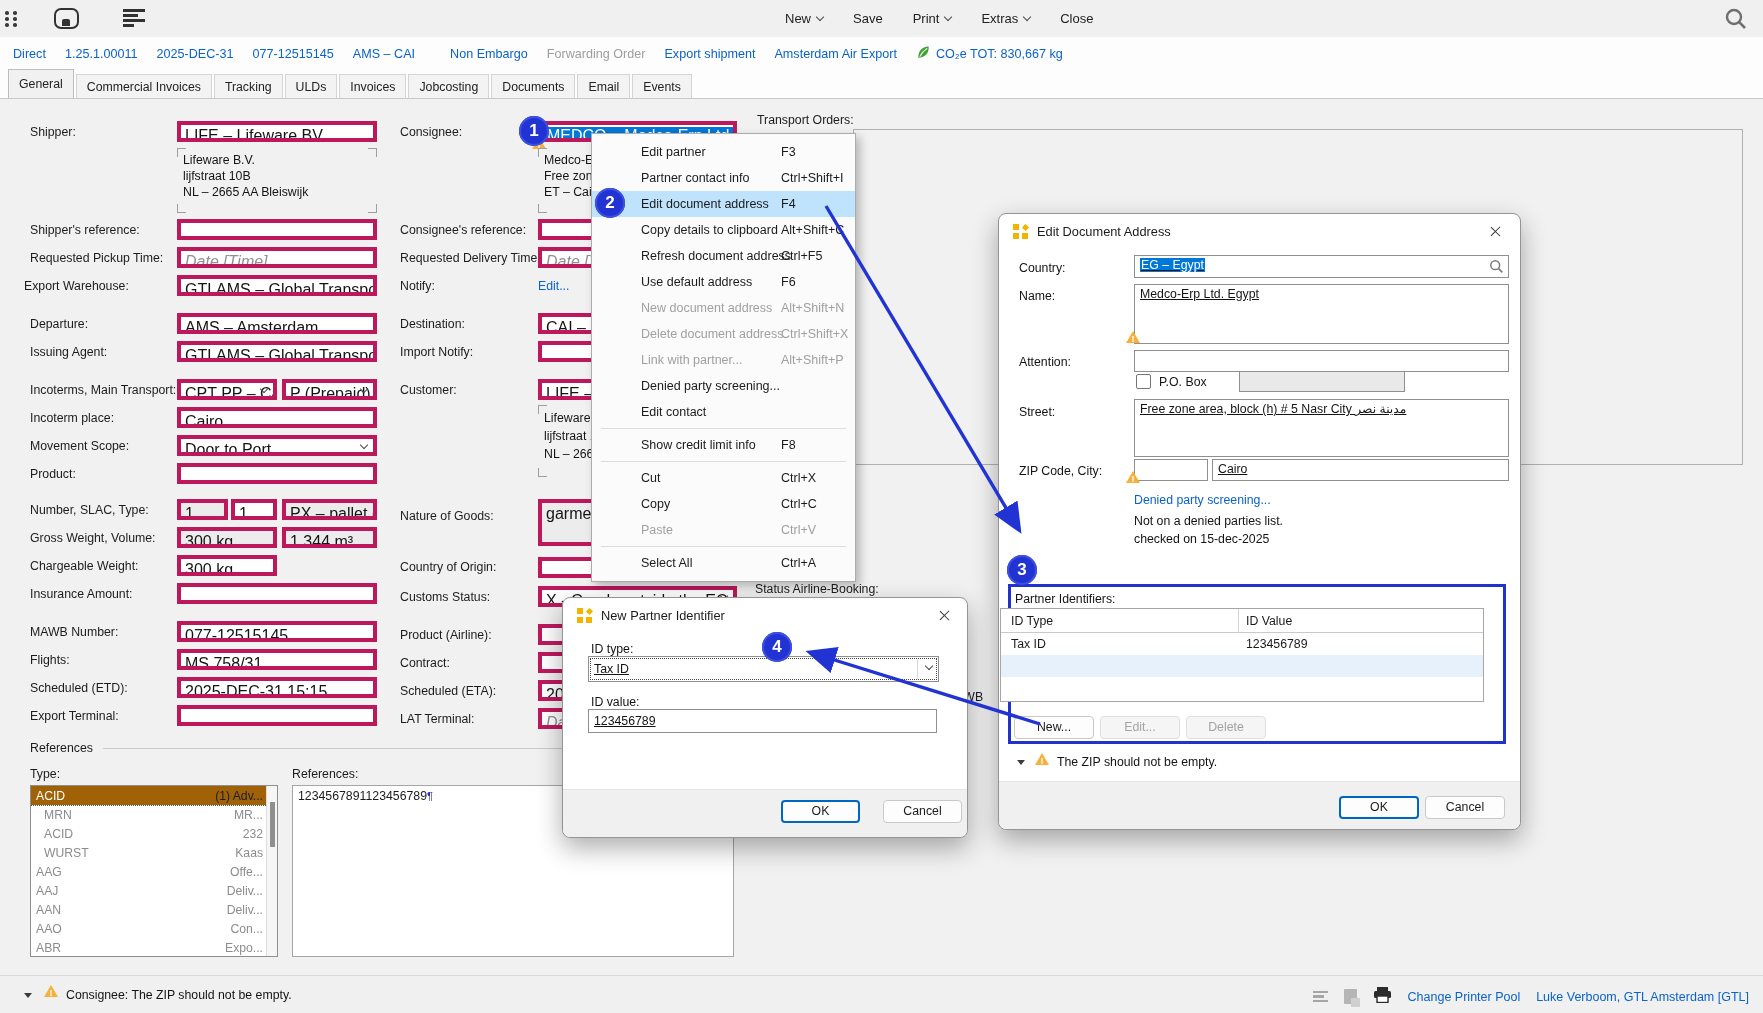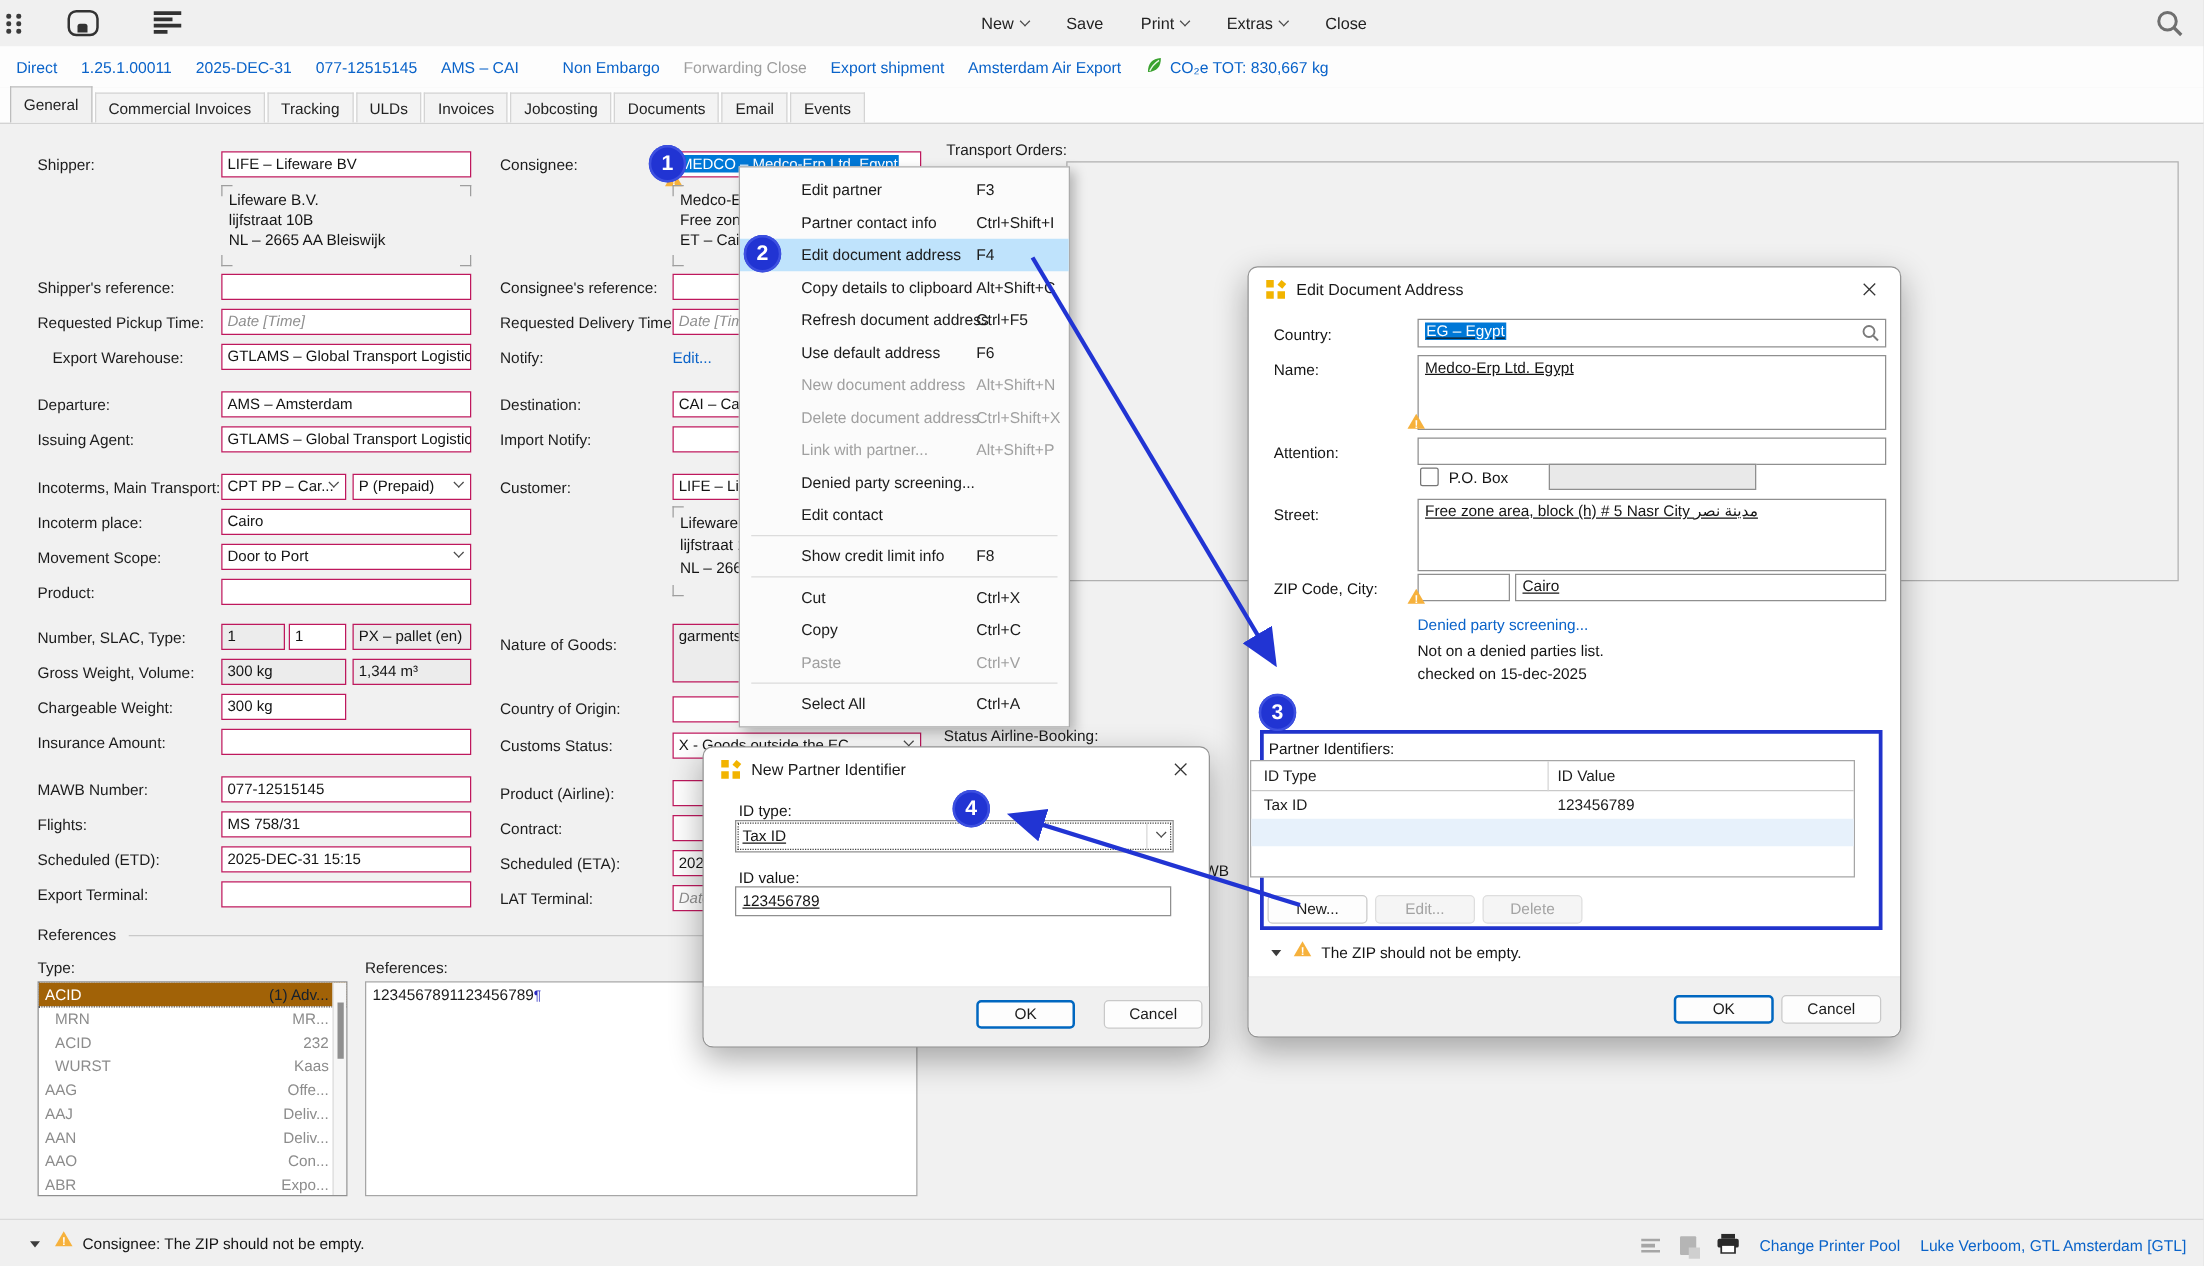--- a/index.html
+++ b/index.html
@@ -26,21 +26,21 @@
   .crumb.gapL { margin-left:16px; }
   .co2 { display:flex; align-items:center; gap:5px; color:#0a63c9; }
 
   .tabs { position:absolute; left:8px; bottom:0; display:flex; align-items:flex-end; }
   .tab { height:24px; padding:0 10px; font-size:12.3px; display:flex; align-items:center;
          background:#f3f3f3; border:1px solid #d4d4d4; border-bottom:none; margin-right:2px; color:#222; }
   .tab.active { height:29px; background:#f1f1f1; border-color:#bdbdbd; position:relative; z-index:3; }
 
   
   .lbl { position:absolute; font-size:12.3px; color:#1c1c1c; white-space:nowrap; }
-  .fld { position:absolute; background:#fff; border:1px solid #be185d; height:21px; font-size:12px;
+  .fld { position:absolute; background:#fff; border:4px solid #be185d; height:21px; font-size:16px;
          color:#141414; padding:2px 4px; white-space:nowrap; overflow:hidden; }
   .fld.ro { background:#ececec; }
   .fld .ph, .ph { color:#8f8f8f; font-style:italic; }
   .combo .cv { position:absolute; right:6px; top:7px; }
   .link { position:absolute; font-size:12.3px; color:#0a63c9; white-space:nowrap; }
   .cbox i { position:absolute; width:9px; height:9px; border:0 solid #9e9e9e; }
   .cbox i.tl{ left:0; top:0; border-left-width:1px; border-top-width:1px; }
   .cbox i.tr{ right:0; top:0; border-right-width:1px; border-top-width:1px; }
   .cbox i.bl{ left:0; bottom:0; border-left-width:1px; border-bottom-width:1px; }
   .cbox i.br{ right:0; bottom:0; border-right-width:1px; border-bottom-width:1px; }
@@ -176,21 +176,21 @@
   </div>
 
   <div class="crumbrow">
     <div class="crumbs">
       <span class="crumb">Direct</span>
       <span class="crumb">1.25.1.00011</span>
       <span class="crumb">2025-DEC-31</span>
       <span class="crumb">077-12515145</span>
       <span class="crumb">AMS – CAI</span>
       <span class="crumb gapL">Non Embargo</span>
-      <span class="crumb muted">Forwarding Close</span>
+      <span class="crumb muted">Forwarding Order</span>
       <span class="crumb">Export shipment</span>
       <span class="crumb">Amsterdam Air Export</span>
       <span class="co2">
         <span class="leaf"><svg width="15" height="15" viewBox="0 0 16 16">
               <path d="M13.5 1.5 C6 2 2.5 6 2.5 13.5 C10 13 13.8 9 13.5 1.5 Z" fill="#3aa22f"></path>
               <path d="M4 12.5 C6 8.5 9 5.5 12 3.5" stroke="#eaf6e8" stroke-width="1.1" fill="none"></path>
             </svg></span>
         <span>CO₂e TOT: 830,667 kg</span>
       </span>
     </div>
@@ -208,21 +208,21 @@
       <div class="tab">Email</div>
       <div class="tab">Events</div>
     </div>
   </div>
 
   <div class="content">
 
     <div class="lbl" style="left:30px;top:26px">Shipper:</div>
     <div class="lbl" style="left:30px;top:124px">Shipper's reference:</div>
     <div class="lbl" style="left:30px;top:152px">Requested Pickup Time:</div>
-    <div class="lbl" style="left:42px;top:180px">Export Warehouse:</div>
+    <div class="lbl" style="left:24px;top:180px">Export Warehouse:</div>
     <div class="lbl" style="left:30px;top:218px">Departure:</div>
     <div class="lbl" style="left:30px;top:246px">Issuing Agent:</div>
     <div class="lbl" style="left:30px;top:284px">Incoterms, Main Transport:</div>
     <div class="lbl" style="left:30px;top:312px">Incoterm place:</div>
     <div class="lbl" style="left:30px;top:340px">Movement Scope:</div>
     <div class="lbl" style="left:30px;top:368px">Product:</div>
     <div class="lbl" style="left:30px;top:404px">Number, SLAC, Type:</div>
     <div class="lbl" style="left:30px;top:432px">Gross Weight, Volume:</div>
     <div class="lbl" style="left:30px;top:460px">Chargeable Weight:</div>
     <div class="lbl" style="left:30px;top:488px">Insurance Amount:</div>

